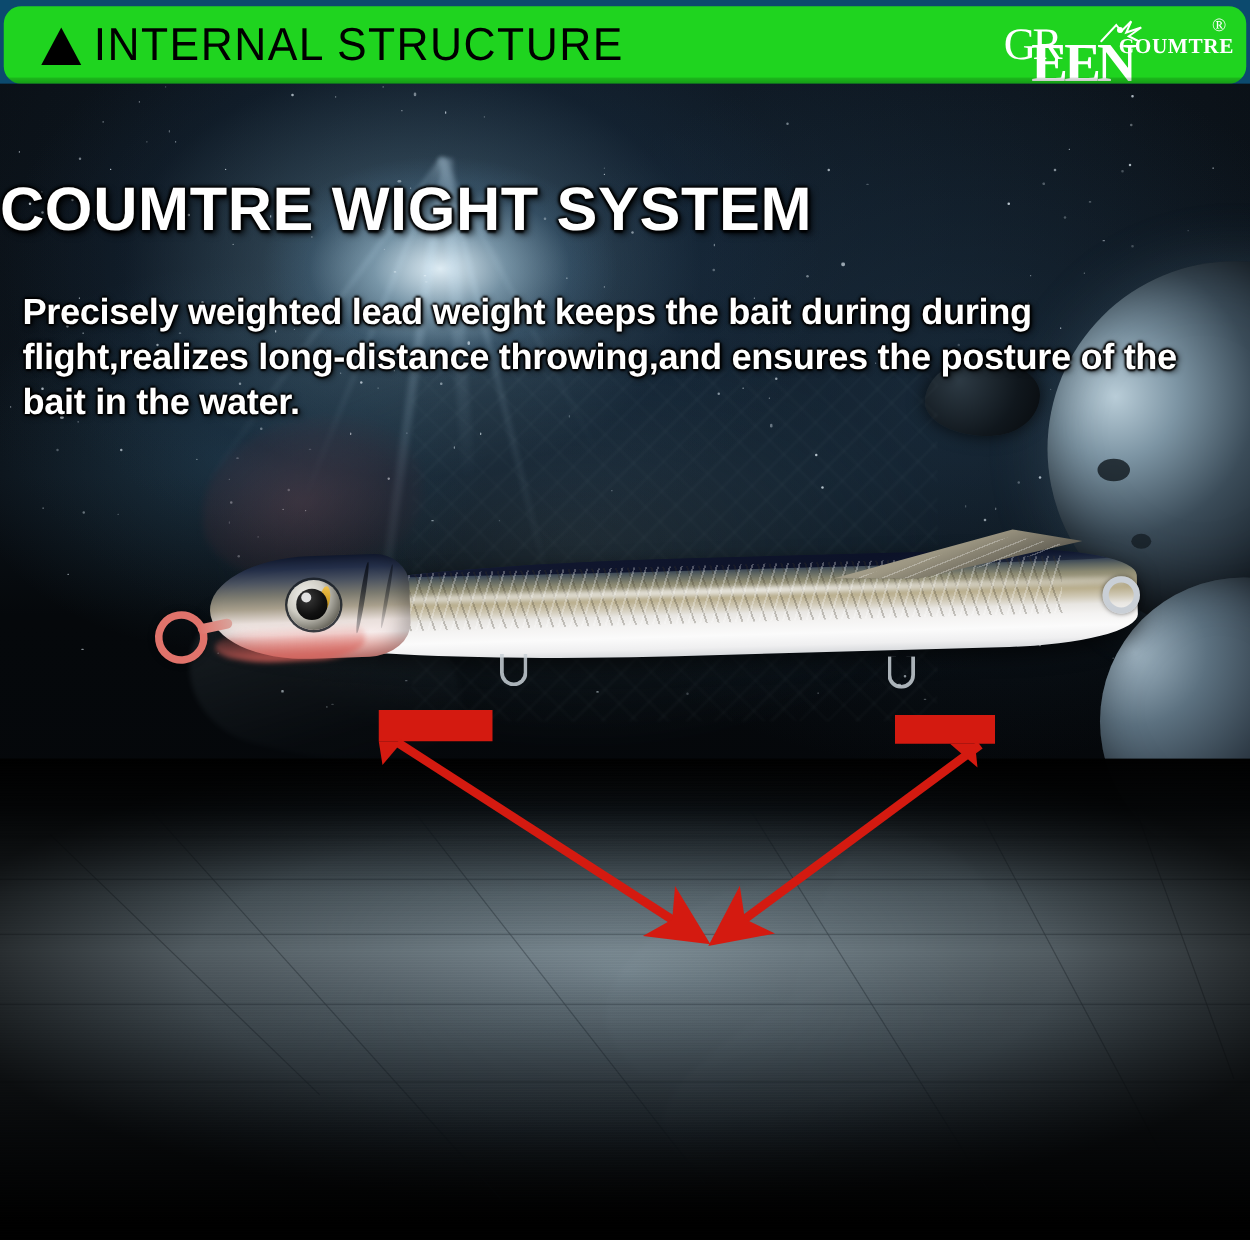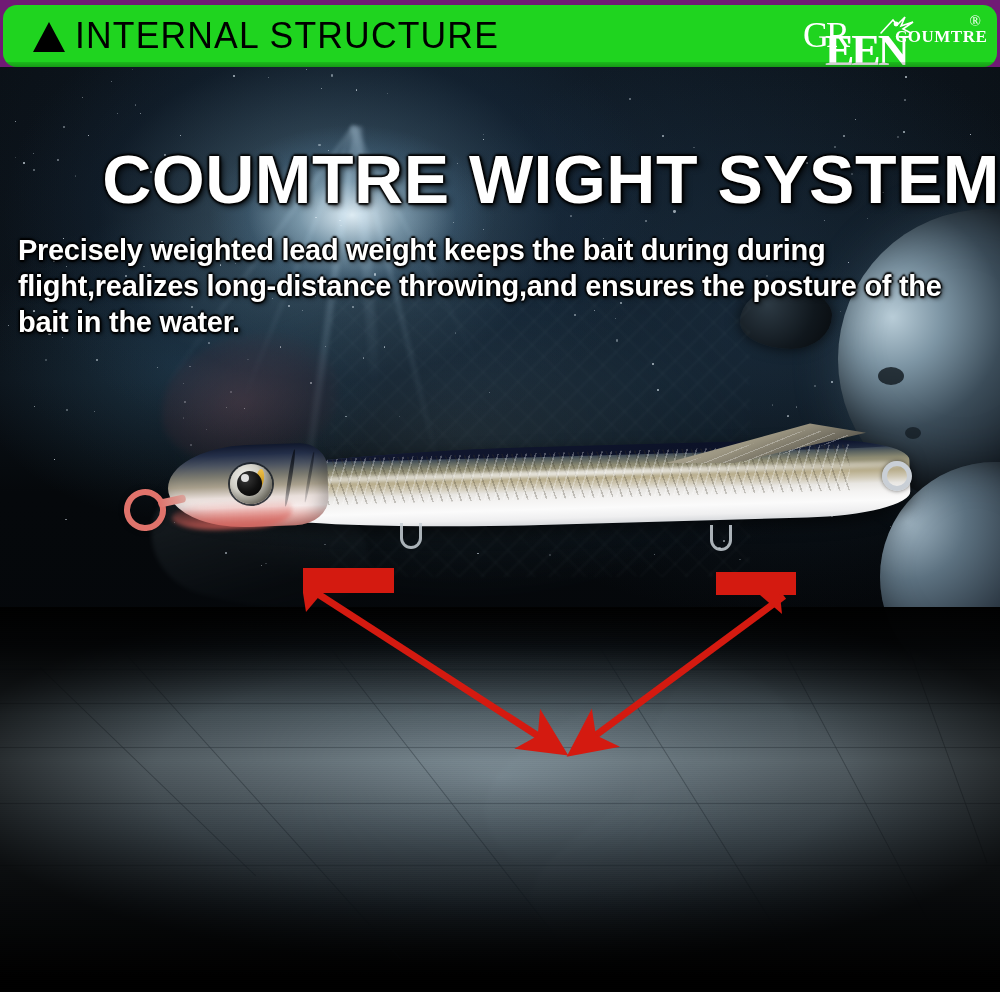--- a/index.html
+++ b/index.html
@@ -5,21 +5,21 @@
   * { margin:0; padding:0; box-sizing:border-box; }
   html, body {
     width:1000px; height:1000px;
     background:#ffffff;
     font-family:"Liberation Sans", sans-serif;
     overflow:hidden;
   }
   #page {
     position:relative;
     width:1000px; height:900px;
-    background:#701a75;
+    background:#0c4a6e;
   }
 
   
   #header-bar {
     position:absolute;
     left:3px; top:5px;
     width:994px; height:62px;
     background:#1fd41f;
     border-radius:14px;
     overflow:hidden;
@@ -246,22 +246,22 @@
   #floor-vignette {
     position:absolute; left:0; top:540px; width:1000px; height:385px;
     background:
       radial-gradient(ellipse 560px 190px at 500px 170px, rgba(0,0,0,0) 0%, rgba(0,0,0,0.35) 62%, rgba(0,0,0,0.8) 100%);
   }
 
   
   #headline {
     position:absolute;
     left:0; right:0; top:73px;
-    text-align:right;
-    font-size:68px;
+    text-align:left;
+    font-size:49px;
     font-weight:bold;
     color:#ffffff;
     letter-spacing:0.5px;
     font-family:"Liberation Sans", sans-serif;
     text-shadow:
       2px 0 2px rgba(0,0,0,0.9), -2px 0 2px rgba(0,0,0,0.9),
       0 2px 2px rgba(0,0,0,0.9), 0 -2px 2px rgba(0,0,0,0.9),
       3px 3px 6px rgba(0,0,0,0.8);
     white-space:nowrap;
   }

